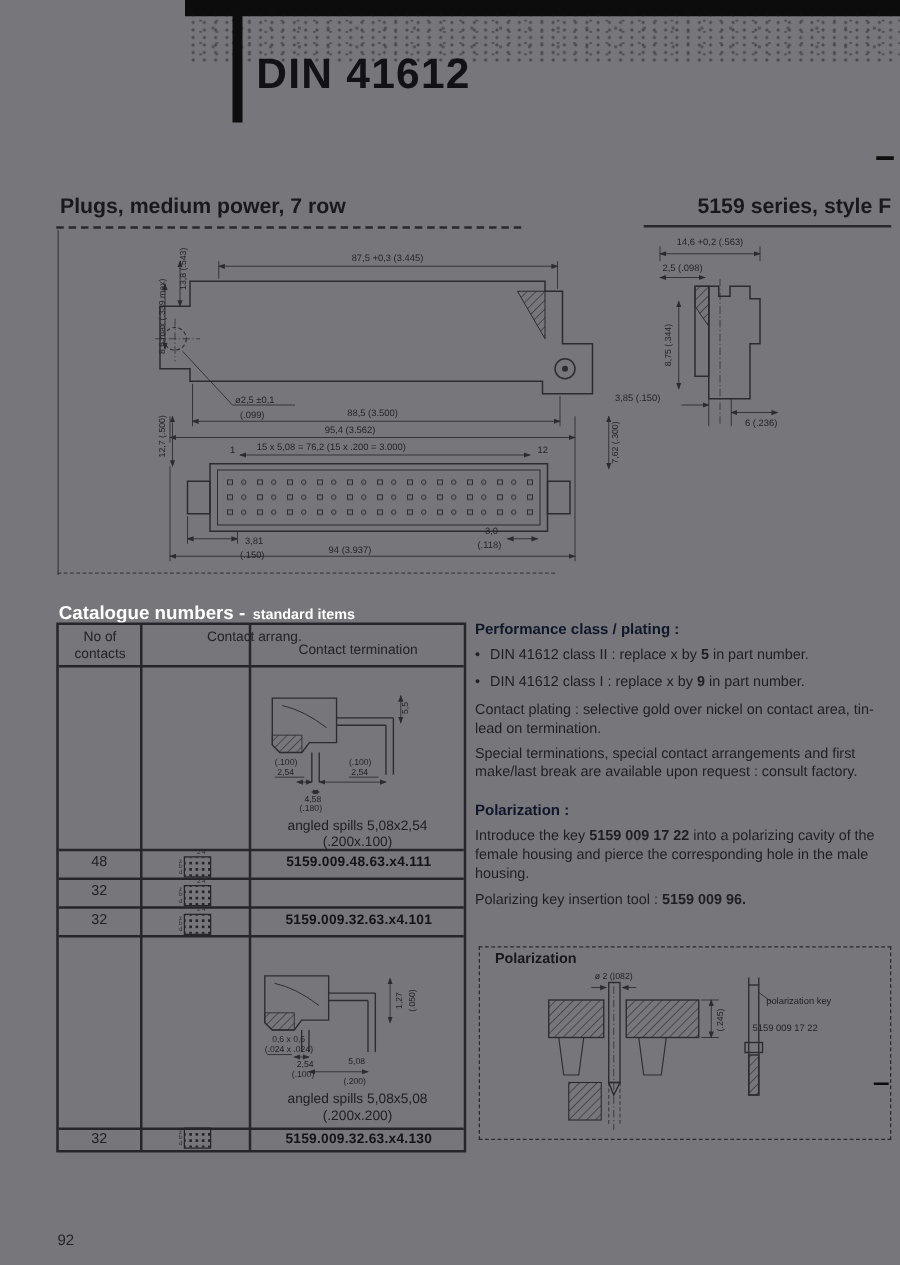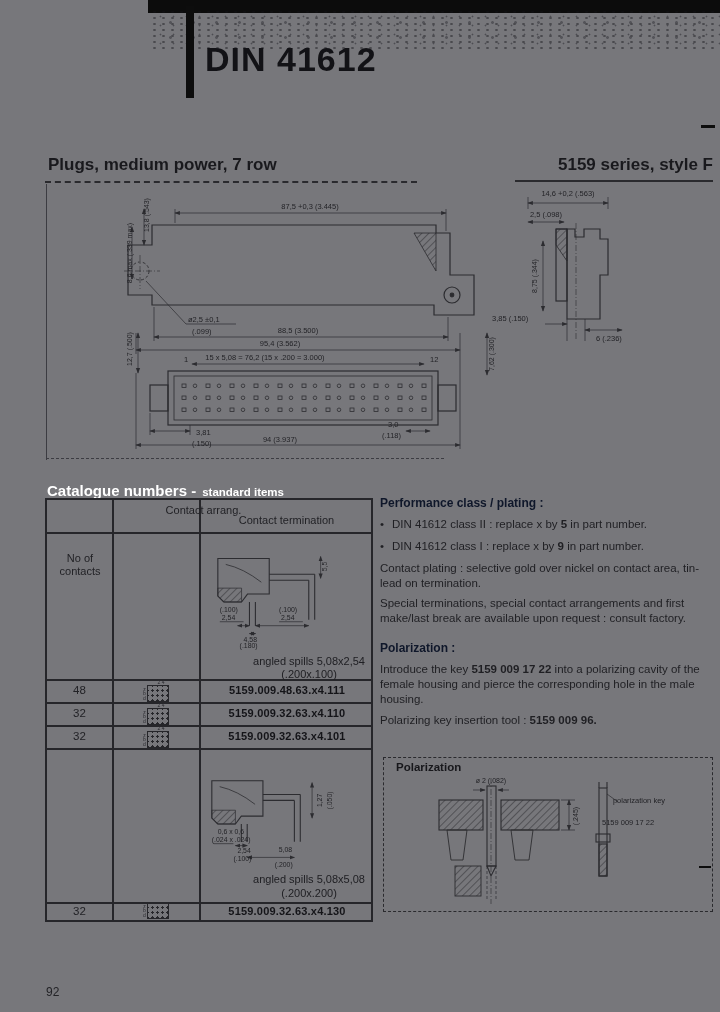--- a/index.html
+++ b/index.html
@@ -37,21 +37,21 @@
   
   #cat-head{left:47px;top:482px;font-size:15px;font-weight:bold;color:#ffffff;}
   #cat-head .sub{font-size:11.5px;margin-left:6px;}
   #tbl{left:45px;top:498px;width:328px;height:424px;border:2px solid #26262a;box-sizing:border-box;}
   .vline{position:absolute;top:0;bottom:0;width:1.5px;background:#26262a;}
   .hline{position:absolute;left:0;right:0;height:1.5px;background:#26262a;}
   .cell{position:absolute;text-align:center;font-size:11px;line-height:1.15;}
   .cell.head{padding-top:4px;}
   .contacts{font-size:11.5px;line-height:23px;}
   .part{font-size:11px;font-weight:bold;line-height:23px;letter-spacing:.2px;color:#141418;}
-  .caption{position:absolute;left:152px;width:174px;text-align:center;font-size:11px;color:#202024;padding-left:23px;}
+  .caption{position:absolute;left:152px;width:174px;text-align:center;font-size:11px;color:#202024;}
   
   .arr{position:absolute;width:34px;text-align:center;}
   .arr-num{font-size:5px;line-height:5px;color:#2b2b30;margin-left:10px;}
   .arr-flex{display:flex;align-items:center;justify-content:center;}
   .arr-letters span{display:block;font-size:5px;line-height:4.6px;color:#2b2b30;margin-right:1px;}
   .arr-box{width:20px;height:15px;border:1px solid #26262a;
     background-image:radial-gradient(circle,#26262a 1px,transparent 1.25px);
     background-size:5px 5px;background-position:2px 2px;}
   
   #info{left:380px;top:496px;width:334px;font-size:11.5px;line-height:1.32;color:#1f1f23;}
@@ -190,21 +190,21 @@
 <div class="abs" id="tbl">
   <div class="vline" style="left:65px;"></div>
   <div class="vline" style="left:152px;"></div>
   <div class="hline" style="top:32px;"></div>
   <div class="hline" style="top:179px;"></div>
   <div class="hline" style="top:202px;"></div>
   <div class="hline" style="top:225px;"></div>
   <div class="hline" style="top:248px;"></div>
   <div class="hline" style="top:402px;"></div>
 
-  <div class="cell head" style="left:2px;top:0;width:62px;margin-top:48px;">No of contacts</div>
+  <div class="cell head" style="left:2px;top:0;width:62px;">No of contacts</div>
   <div class="cell head" style="left:66px;top:0;width:109px;padding-left:36px;">Contact arrang.</div>
   <div class="cell head" style="left:153px;top:10px;width:173px;">Contact termination</div>
 
   <svg class="abs" style="left:157px;top:50px;" width="170" height="100" viewBox="0 0 172 100">
     <g stroke="#2c2c30" stroke-width="1.1" fill="none">
       <path d="M14,8 H66 V44 H44 L38,52 H20 L14,46 Z"></path>
       <path d="M22,14 Q40,18 58,32" stroke-width="0.8"></path>
       <path d="M14,38 L38,38 L38,52 L20,52 L14,46 Z" fill="url(#hatch)" stroke-width="0.7"></path>
       <line x1="66" y1="24" x2="112" y2="24"></line>
         <line x1="66" y1="30" x2="106" y2="30"></line>
@@ -228,21 +228,20 @@
     <text x="78" y="70" class="sm">2,54</text>
     <text x="40" y="92" class="sm">4,58</text>
     <text x="36" y="99" class="sm">(.180)</text>
   </svg>
   <div class="caption" style="top:155px;">angled spills 5,08x2,54</div>
   <div class="caption" style="top:168px;">(.200x.100)</div>
 
   <div class="cell contacts" style="left:0;top:179px;width:65px;">48</div>
   <div class="cell part" style="left:152px;top:179px;width:176px;">5159.009.48.63.x4.111</div>
   <div class="cell contacts" style="left:0;top:202px;width:65px;">32</div>
-  <div class="cell part" style="left:152px;top:202px;width:176px;">5159.009.32.63.x4.110</div>
   <div class="cell contacts" style="left:0;top:225px;width:65px;">32</div>
   <div class="cell part" style="left:152px;top:225px;width:176px;">5159.009.32.63.x4.101</div>
 
   <div class="arr" style="left:92px;top:180px;">
     <div class="arr-num">2 4</div>
     <div class="arr-flex">
       <div class="arr-letters">
         <span>z</span>
           <span>b</span>
           <span>d</span>

